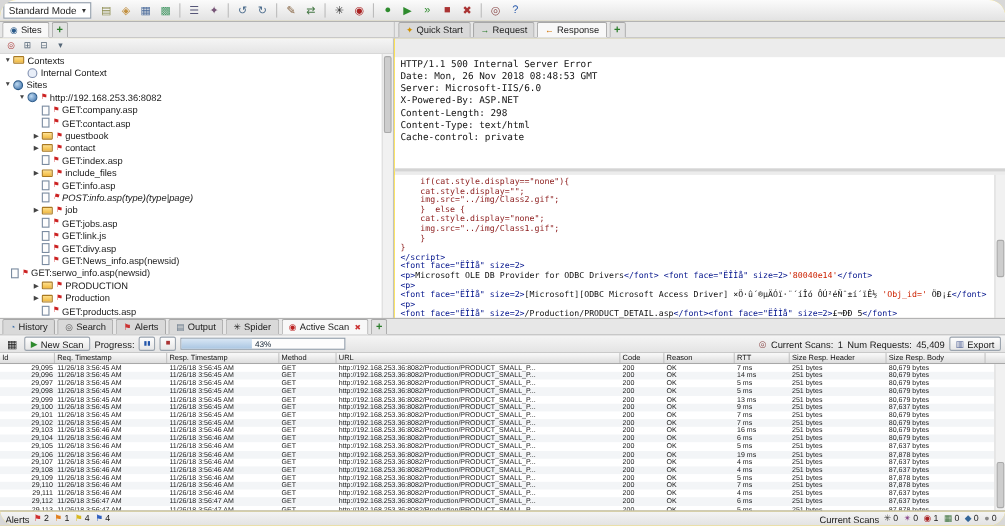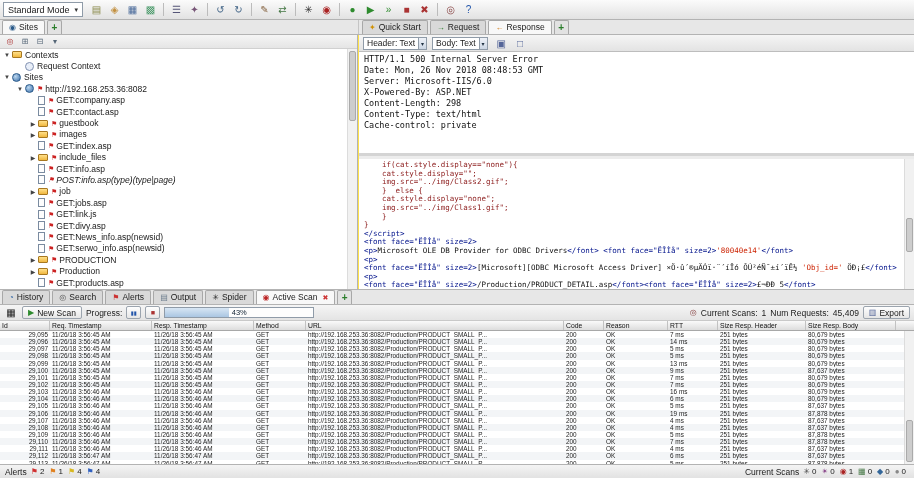--- a/index.html
+++ b/index.html
@@ -1,18 +1,18 @@
 <!DOCTYPE html>
 <html><head>
 <meta charset="utf-8">
 <style>
 *{margin:0;padding:0;box-sizing:border-box;}
 html,body{width:914px;height:478px;overflow:hidden;}
 body{font-family:"Liberation Sans",sans-serif;background:#d8d8d8;}
-.win{position:relative;width:914px;height:478px;background:#fde047;overflow:hidden;font-size:9px;color:#1a1a1a;}
+.win{position:relative;width:914px;height:478px;background:#fde047;overflow:hidden;font-size:9px;color:#1a1a1a;border-radius:15px;}
 
 
 #toolbar{position:absolute;left:0;top:0;width:914px;height:20px;background:linear-gradient(#fbfbfb,#e2e2e2);border-bottom:1px solid #b3b3b3;display:flex;align-items:center;padding:0 3px;gap:1px;}
 .mode-select{display:flex;align-items:center;gap:5px;background:#fff;border:1px solid #8f9ba8;height:15px;padding:0 4px;font-size:9px;margin-right:4px;}
 .dd-arrow{font-size:7px;color:#333;}
 #tb-icons{display:flex;align-items:center;gap:1px;}
 .tb-btn{width:17px;height:16px;display:inline-flex;align-items:center;justify-content:center;font-size:10px;}
 .tb-sep{width:1px;height:13px;background:#bcbcbc;margin:0 3px;}
 
 
@@ -160,21 +160,21 @@
       </div>
     <div id="tree">
         <div class="tree-row" style="padding-left: 2px;">
           <span class="expander">▼</span>
           <span class="t-icon folder"></span>
           <span class="tree-label">Contexts</span>
         </div>
         <div class="tree-row" style="padding-left: 15px;">
           <span class="tree-spacer"></span>
           <span class="t-icon context"></span>
-          <span class="tree-label">Request Context</span>
+          <span class="tree-label">Internal Context</span>
         </div>
         <div class="tree-row" style="padding-left: 2px;">
           <span class="expander">▼</span>
           <span class="t-icon globe"></span>
           <span class="tree-label">Sites</span>
         </div>
         <div class="tree-row" style="padding-left: 15px;">
           <span class="expander">▼</span>
           <span class="t-icon globe"></span>
           <span class="t-flag">⚑</span>
@@ -195,21 +195,21 @@
         <div class="tree-row" style="padding-left: 28px;">
           <span class="expander">▶</span>
           <span class="t-icon folder"></span>
           <span class="t-flag">⚑</span>
           <span class="tree-label">guestbook</span>
         </div>
         <div class="tree-row" style="padding-left: 28px;">
           <span class="expander">▶</span>
           <span class="t-icon folder"></span>
           <span class="t-flag">⚑</span>
-          <span class="tree-label">images</span>
+          <span class="tree-label">contact</span>
         </div>
         <div class="tree-row" style="padding-left: 28px;">
           <span class="tree-spacer"></span>
           <span class="t-icon file"></span>
           <span class="t-flag">⚑</span>
           <span class="tree-label">GET:index.asp</span>
         </div>
         <div class="tree-row" style="padding-left: 28px;">
           <span class="expander">▶</span>
           <span class="t-icon folder"></span>
@@ -251,21 +251,21 @@
           <span class="t-icon file"></span>
           <span class="t-flag">⚑</span>
           <span class="tree-label">GET:divy.asp</span>
         </div>
         <div class="tree-row" style="padding-left: 28px;">
           <span class="tree-spacer"></span>
           <span class="t-icon file"></span>
           <span class="t-flag">⚑</span>
           <span class="tree-label">GET:News_info.asp(newsid)</span>
         </div>
-        <div class="tree-row" style="padding-left: 28px;">
+        <div class="tree-row" style="">
           <span class="tree-spacer"></span>
           <span class="t-icon file"></span>
           <span class="t-flag">⚑</span>
           <span class="tree-label">GET:serwo_info.asp(newsid)</span>
         </div>
         <div class="tree-row" style="padding-left: 28px;">
           <span class="expander">▶</span>
           <span class="t-icon folder"></span>
           <span class="t-flag">⚑</span>
           <span class="tree-label">PRODUCTION</span>
@@ -282,34 +282,20 @@
           <span class="t-flag">⚑</span>
           <span class="tree-label">GET:products.asp</span>
         </div>
       </div>
     <div id="tree-scroll">
       <div class="thumb" style="top:2px;height:70px"></div>
     </div>
   </div>
 
   <div id="right">
-    <div id="resp-toolbar">
-      <div class="combo">
-        <span>Header: Text</span>
-        <span class="arrow">▾</span>
-      </div>
-      <div class="combo">
-        <span>Body: Text</span>
-        <span class="arrow">▾</span>
-      </div>
-      <div id="resp-tb-icons">
-          <span class="tb-btn" style="color: rgb(85, 102, 153);">▣</span>
-          <span class="tb-btn" style="color: rgb(85, 102, 153);">□</span>
-        </div>
-    </div>
     <div id="resp-headers"><div class="hdr-line">HTTP/1.1 500 Internal Server Error</div><div class="hdr-line">Date: Mon, 26 Nov 2018 08:48:53 GMT</div><div class="hdr-line">Server: Microsoft-IIS/6.0</div><div class="hdr-line">X-Powered-By: ASP.NET</div><div class="hdr-line">Content-Length: 298</div><div class="hdr-line">Content-Type: text/html</div><div class="hdr-line">Cache-control: private</div></div>
     <div id="resp-body"><div class="body-line"><span class="c-code">    if(cat.style.display=="none"){</span></div><div class="body-line"><span class="c-code">    cat.style.display="";</span></div><div class="body-line"><span class="c-code">    img.src="../img/Class2.gif";</span></div><div class="body-line"><span class="c-code">    }  else {</span></div><div class="body-line"><span class="c-code">    cat.style.display="none";</span></div><div class="body-line"><span class="c-code">    img.src="../img/Class1.gif";</span></div><div class="body-line"><span class="c-code">    }</span></div><div class="body-line"><span class="c-code">}</span></div><div class="body-line"><span class="c-tag">&lt;/script&gt;</span></div><div class="body-line"><span class="c-tag">&lt;font face="ËÎÌå" size=2&gt;</span></div><div class="body-line"><span class="c-tag">&lt;p&gt;</span><span class="c-text">Microsoft OLE DB Provider for ODBC Drivers</span><span class="c-tag">&lt;/font&gt;</span><span class="c-text"> </span><span class="c-tag">&lt;font face="ËÎÌå" size=2&gt;</span><span class="c-str">'80040e14'</span><span class="c-tag">&lt;/font&gt;</span></div><div class="body-line"><span class="c-tag">&lt;p&gt;</span></div><div class="body-line"><span class="c-tag">&lt;font face="ËÎÌå" size=2&gt;</span><span class="c-text">[Microsoft][ODBC Microsoft Access Driver] ×Ö·û´®µÄÓï·¨´íÎó ÔÚ²éÑ¯±í´ïÊ½ </span><span class="c-str">'Obj_id='</span><span class="c-text"> ÖÐ¡£</span><span class="c-tag">&lt;/font&gt;</span></div><div class="body-line"><span class="c-tag">&lt;p&gt;</span></div><div class="body-line"><span class="c-tag">&lt;font face="ËÎÌå" size=2&gt;</span><span class="c-text">/Production/PRODUCT_DETAIL.asp</span><span class="c-tag">&lt;/font&gt;</span><span class="c-tag">&lt;font face="ËÎÌå" size=2&gt;</span><span class="c-text">£¬ÐÐ 5</span><span class="c-tag">&lt;/font&gt;</span></div></div>
     <div id="body-scroll">
       <div class="thumb" style="top:45%;height:34px"></div>
     </div>
   </div>
 
   <div id="bottom">
     <div id="bottom-tabs">
         <span class="tab">

